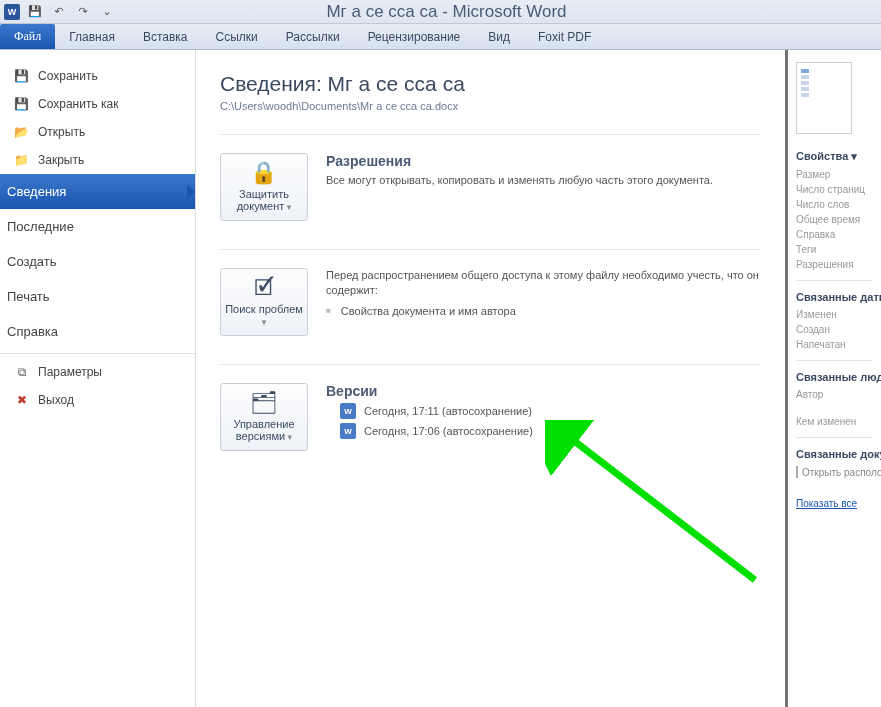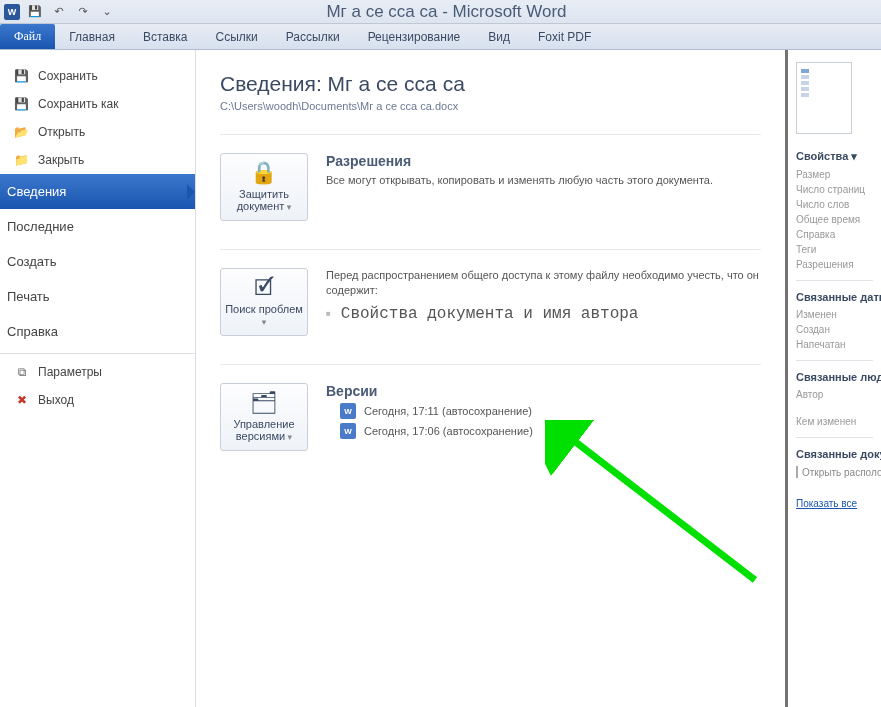--- a/index.html
+++ b/index.html
@@ -42,21 +42,21 @@
 
 .section { display: flex; gap: 18px; margin-bottom: 28px; border-top: 1px solid #e6e9ef; padding-top: 18px; }
 .section:first-of-type { border-top: none; padding-top: 10px; }
 .bigbtn { width: 88px; min-height: 68px; border: 1px solid #c8cfd9; border-radius: 3px; background: linear-gradient(#fdfdfe, #eef2f7); display: flex; flex-direction: column; align-items: center; justify-content: center; padding: 8px 4px; cursor: pointer; font-size: 11px; color: #3b4a63; text-align: center; gap: 4px; }
 .bigbtn .bicon { font-size: 22px; line-height: 1; }
 .bigbtn .dd::after { content: " ▾"; font-size: 9px; color: #888; }
 
 .sec-body { flex: 1; }
 .sec-title { font-size: 14px; font-weight: bold; color: #4a5b76; margin-bottom: 4px; }
 .sec-text { font-size: 11px; color: #555; margin-bottom: 6px; line-height: 1.4; }
-.bullet-row { display: flex; align-items: center; gap: 10px; font-size: 16px; color: #555; margin-top: 6px; font-family: Liberation Mono, monospace; }
+.bullet-row { display: flex; align-items: center; gap: 10px; font-size: 11px; color: #555; margin-top: 6px; }
 .bullet-row::before { content: "■"; color: #bbb; font-size: 8px; }
 
 .version-item { display: flex; align-items: center; gap: 8px; font-size: 11px; color: #555; margin: 4px 0 4px 14px; cursor: pointer; }
 .version-item .vicon { width: 16px; height: 16px; background: #4a7bc8; border-radius: 2px; display: flex; align-items: center; justify-content: center; color: #fff; font-size: 8px; font-weight: bold; }
 
 
 .rightpanel { width: 96px; border-left: 3px solid #737373; padding: 12px 8px; font-size: 10px; color: #888; overflow: hidden; white-space: nowrap; }
 .thumb { width: 56px; height: 72px; border: 1px solid #c8cfd9; background: #fff; margin-bottom: 16px; position: relative; }
 .thumb::before { content: ""; position: absolute; left: 4px; top: 6px; width: 8px; height: 4px; background: #7fa8d6; box-shadow: 0 6px 0 #c6d4e6, 0 12px 0 #c6d4e6, 0 18px 0 #c6d4e6, 0 24px 0 #c6d4e6; }
 .rp-head { font-size: 11px; color: #3b4a63; font-weight: bold; margin-bottom: 6px; }

